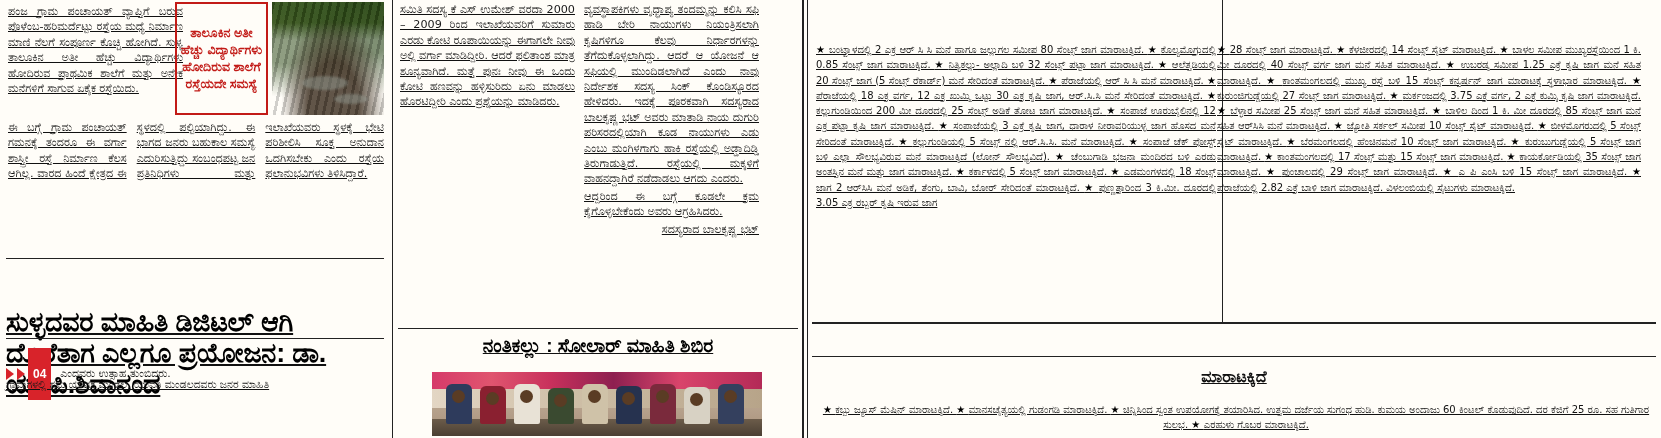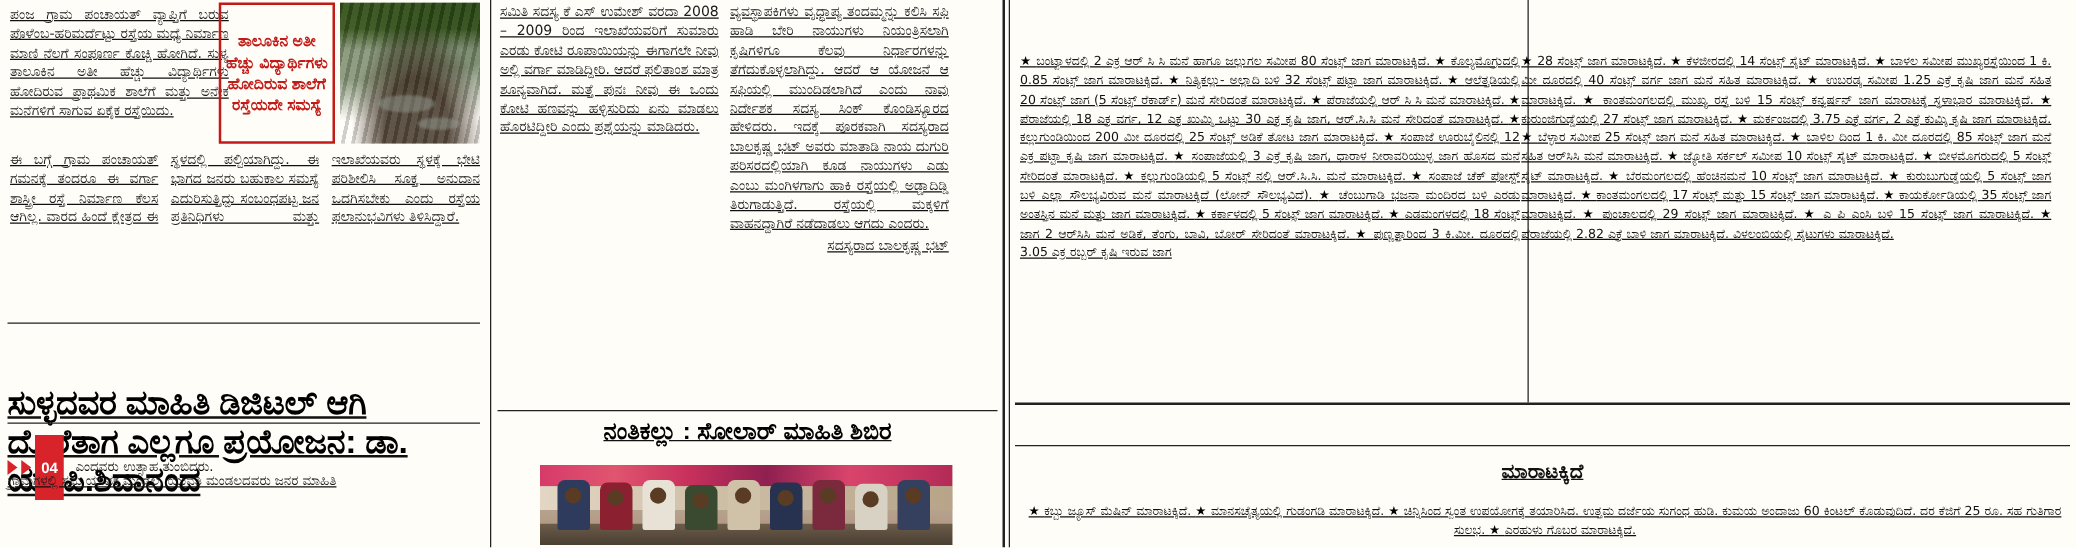--- a/index.html
+++ b/index.html
@@ -127,27 +127,28 @@
   </div>
 
   <div class="col" style="left:6px;top:378px;width:380px;">
     <div class="body-text tiny">ಗ್ರಾಮಗಳಲ್ಲಿ ಸಮ ಯುವಕ ಮಂಡಲ, ಯುವತಿ ಮಂಡಲದವರು ಜನರ ಮಾಹಿತಿ</div>
   </div>
 
   <div class="vrule" style="left:392px;top:0;height:438px;"></div>
 
   <div class="col" style="left:400px;top:2px;width:175px;">
     <div class="body-text">
-      <p>ಸಮಿತಿ ಸದಸ್ಯ ಕೆ ಎಸ್ ಉಮೇಶ್ ವರದಾ 2008 – 2009 ರಿಂದ ಇಲಾಖೆಯವರಿಗೆ ಸುಮಾರು ಎರಡು ಕೋಟಿ ರೂಪಾಯಿಯನ್ನು ಈಗಾಗಲೇ ನೀವು ಅಲ್ಲಿ ವರ್ಗಾ ಮಾಡಿದ್ದೀರಿ. ಆದರೆ ಫಲಿತಾಂಶ ಮಾತ್ರ ಶೂನ್ಯವಾಗಿದೆ. ಮತ್ತೆ ಪುನಃ ನೀವು ಈ ಒಂದು ಕೋಟಿ ಹಣವನ್ನು ಹಳ್ಳಿಸುರಿದು ಏನು ಮಾಡಲು ಹೊರಟಿದ್ದೀರಿ ಎಂದು ಪ್ರಶ್ನೆಯನ್ನು ಮಾಡಿದರು.</p>
+      <p>ಸಮಿತಿ ಸದಸ್ಯ ಕೆ ಎಸ್ ಉಮೇಶ್ ವರದಾ 2000 – 2009 ರಿಂದ ಇಲಾಖೆಯವರಿಗೆ ಸುಮಾರು ಎರಡು ಕೋಟಿ ರೂಪಾಯಿಯನ್ನು ಈಗಾಗಲೇ ನೀವು ಅಲ್ಲಿ ವರ್ಗಾ ಮಾಡಿದ್ದೀರಿ. ಆದರೆ ಫಲಿತಾಂಶ ಮಾತ್ರ ಶೂನ್ಯವಾಗಿದೆ. ಮತ್ತೆ ಪುನಃ ನೀವು ಈ ಒಂದು ಕೋಟಿ ಹಣವನ್ನು ಹಳ್ಳಿಸುರಿದು ಏನು ಮಾಡಲು ಹೊರಟಿದ್ದೀರಿ ಎಂದು ಪ್ರಶ್ನೆಯನ್ನು ಮಾಡಿದರು.</p>
     </div>
   </div>
 
   <div class="col" style="left:584px;top:2px;width:175px;">
     <div class="body-text">
       <p>ವ್ಯವಸ್ಥಾಪಕಿಗಳು ವೃಧ್ಧಾಪ್ಯ ತಂದಮ್ಮನ್ನು ಕಲಿಸಿ ಸಫಿ ಹಾಡಿ ಬೇರಿ ನಾಯುಗಳು ನಿಯಂತ್ರಿಸಲಾಗಿ ಕೃಷಿಗಳಿಗೂ ಕೆಲವು ನಿರ್ಧಾರಗಳನ್ನು ತೆಗೆದುಕೊಳ್ಳಲಾಗಿದ್ದು. ಆದರೆ ಆ ಯೋಜನೆ ಆ ಸಫಿಯಲ್ಲಿ ಮುಂದಿಡಲಾಗಿದೆ ಎಂದು ನಾವು ನಿರ್ದೇಶಕ ಸದಸ್ಯ ಸಿಂಕ್ ಕೊಂಡಿಸ್ಯೂರದ ಹೇಳಿದರು. ಇದಕ್ಕೆ ಪೂರಕವಾಗಿ ಸದಸ್ಯರಾದ ಬಾಲಕೃಷ್ಣ ಭಟ್ ಅವರು ಮಾತಾಡಿ ನಾಯ ದುಗುರಿ ಪರಿಸರದಲ್ಲಿಯಾಗಿ ಕೂಡ ನಾಯುಗಳು ಎಡು ಎಂಬು ಮಂಗಿಳಗಾಗು ಹಾಕಿ ರಸ್ತೆಯಲ್ಲಿ ಅಡ್ಡಾದಿಡ್ಡಿ ತಿರುಗಾಡುತ್ತಿದೆ. ರಸ್ತೆಯಲ್ಲಿ ಮಕ್ಕಳಿಗೆ ವಾಹನದ್ದಾಗಿರೆ ನಡೆದಾಡಲು ಆಗದು ಎಂದರು.</p>
+      <p>ಆದ್ದರಿಂದ ಈ ಬಗ್ಗೆ ಕೂಡಲೇ ಕ್ರಮ ಕೈಗೊಳ್ಳಬೇಕೆಂದು ಅವರು ಆಗ್ರಹಿಸಿದರು.</p>
       <p style="text-align:right;">ಸದಸ್ಯರಾದ ಬಾಲಕೃಷ್ಣ ಭಟ್</p>
     </div>
   </div>
 
   <div class="hrule" style="left:398px;top:328px;width:400px;"></div>
 
   <div class="col" style="left:398px;top:334px;width:400px;">
     <div class="headline sub-headline center">ನಂತಿಕಲ್ಲು : ಸೋಲಾರ್ ಮಾಹಿತಿ ಶಿಬಿರ</div>
   </div>
 

